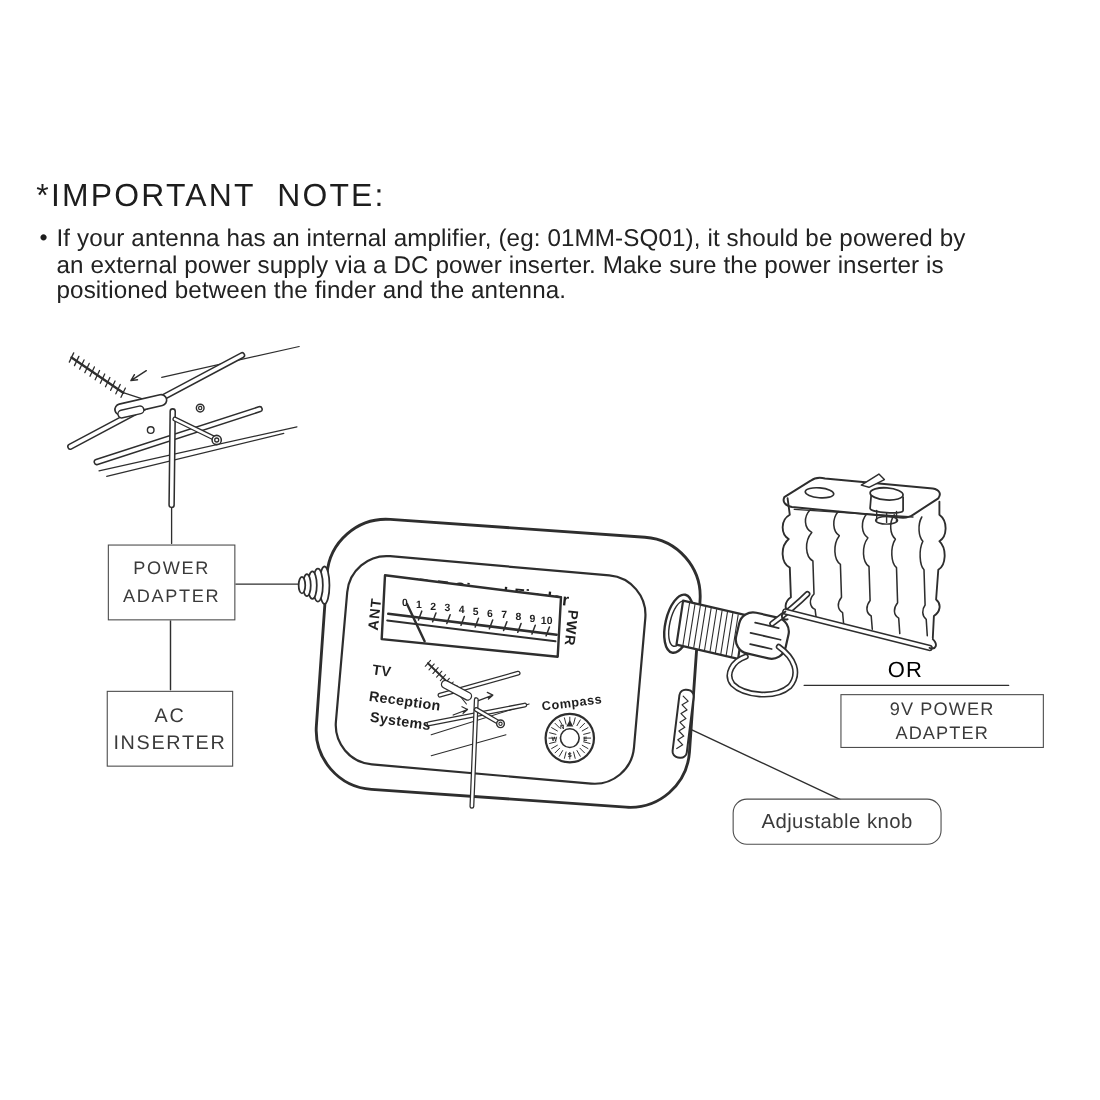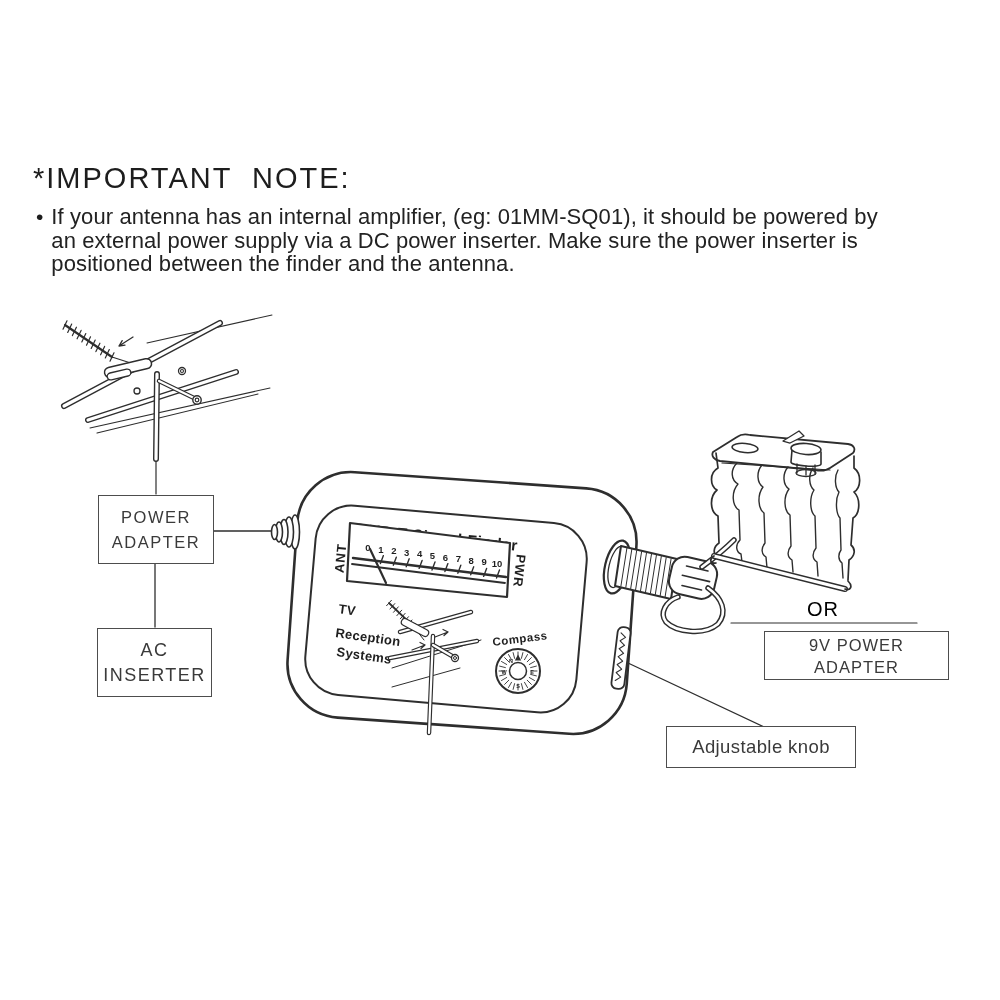--- a/index.html
+++ b/index.html
@@ -10,21 +10,21 @@
   .note-row{position:absolute;left:36px;top:205px;width:848px;display:flex;}
   .bullet{font-size:21px;line-height:24px;margin-right:8px;}
   .note-body{margin:0;font-size:22px;line-height:23.5px;letter-spacing:0.1px;color:#222;}
   .art{position:absolute;left:0;top:0;}
   .dbox{position:absolute;border:1.6px solid #4d4d4d;background:#fff;display:flex;
         flex-direction:column;align-items:center;justify-content:center;text-align:center;
         color:#3a3a3a;z-index:3;}
   .b-pi{left:98px;top:495px;width:114px;height:67px;font-size:16.5px;letter-spacing:1.5px;line-height:25px;}
   .b-ac{left:97px;top:628px;width:113px;height:67px;font-size:18px;letter-spacing:1.5px;line-height:25px;}
   .b-9v{left:733px;top:631px;width:183px;height:47px;font-size:16.5px;letter-spacing:1px;line-height:22px;margin-left:31px;}
-  .b-knob{left:666px;top:726px;width:188px;height:40px;font-size:18.5px;letter-spacing:0.4px;}
+  .b-knob{left:666px;top:726px;width:188px;height:40px;font-size:18.5px;letter-spacing:0.4px;border-radius:13px;}
   .or-label{position:absolute;left:790px;top:598px;width:66px;text-align:center;font-size:20px;
             letter-spacing:1px;color:#000000;z-index:3;}
   
   .ln{stroke:#2e2e2e;fill:none;stroke-linecap:round;stroke-linejoin:round;}
   .w{fill:#ffffff;}
   .ro{stroke:#2e2e2e;stroke-width:6;fill:none;stroke-linecap:round;}
   .ri{stroke:#ffffff;stroke-width:3.2;fill:none;stroke-linecap:round;}
   .mo{stroke:#2e2e2e;stroke-width:4.5;fill:none;stroke-linecap:round;}
   .mi{stroke:#ffffff;stroke-width:2.2;fill:none;stroke-linecap:round;}
   .co{stroke:#2e2e2e;stroke-width:5.5;fill:none;stroke-linecap:round;}

